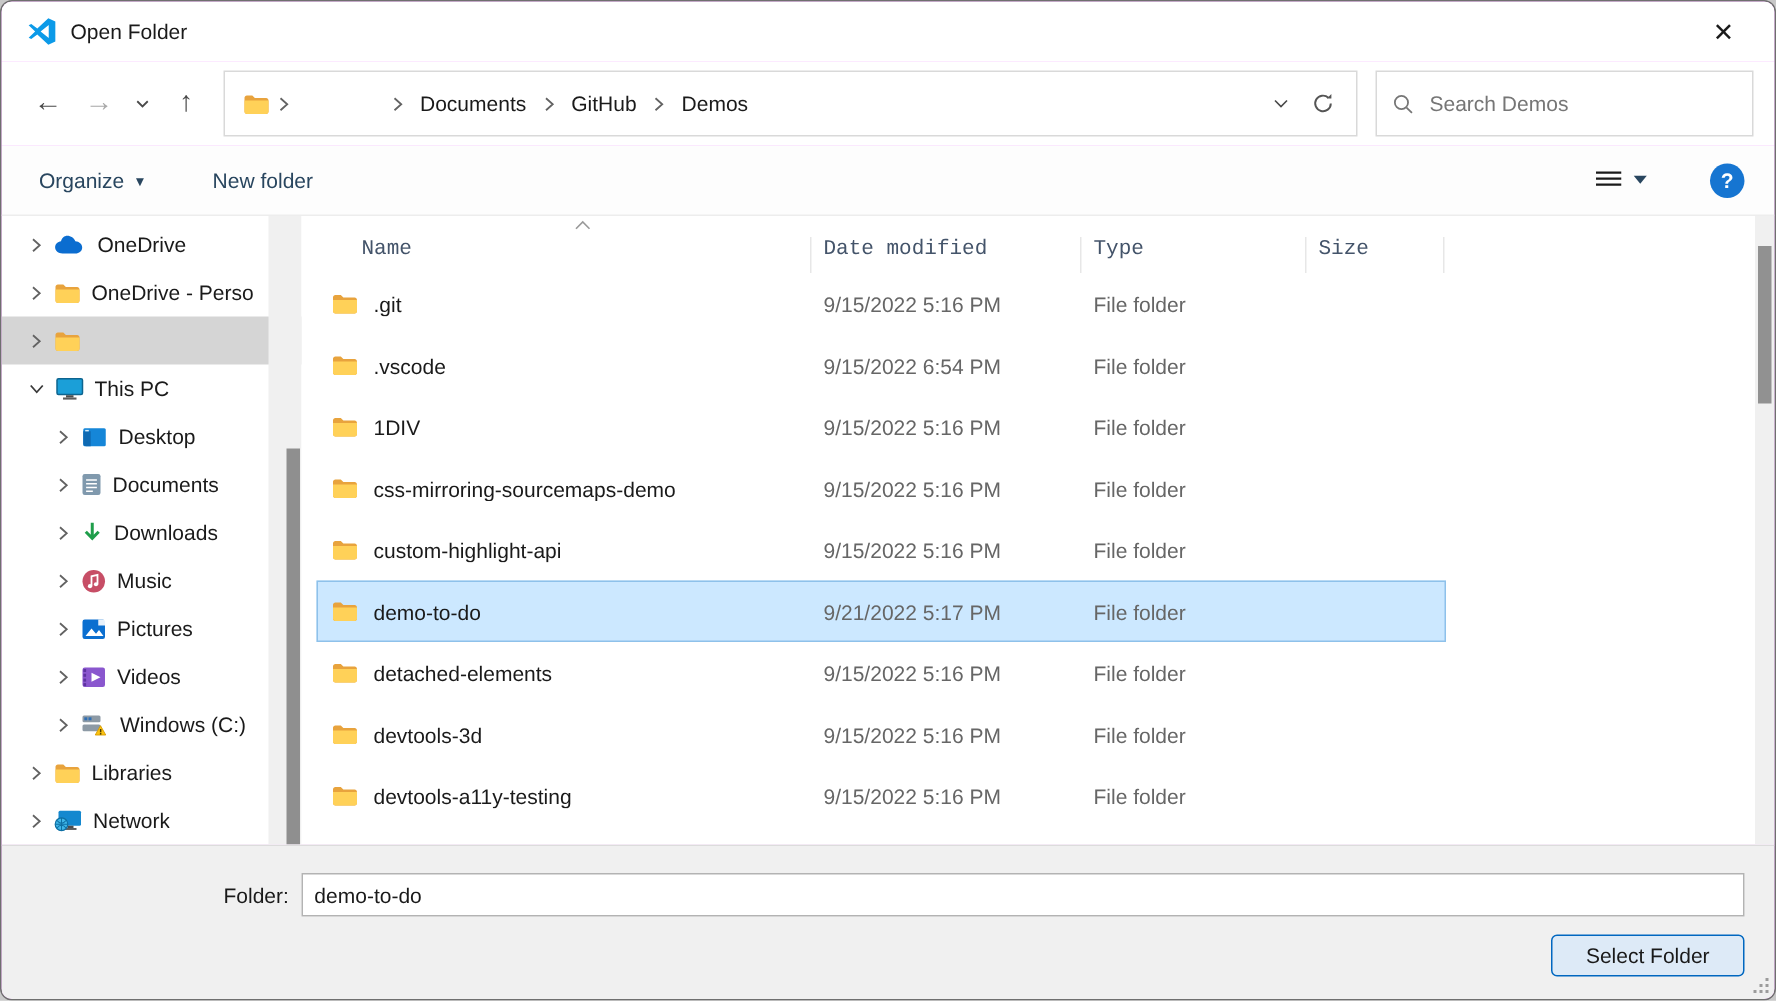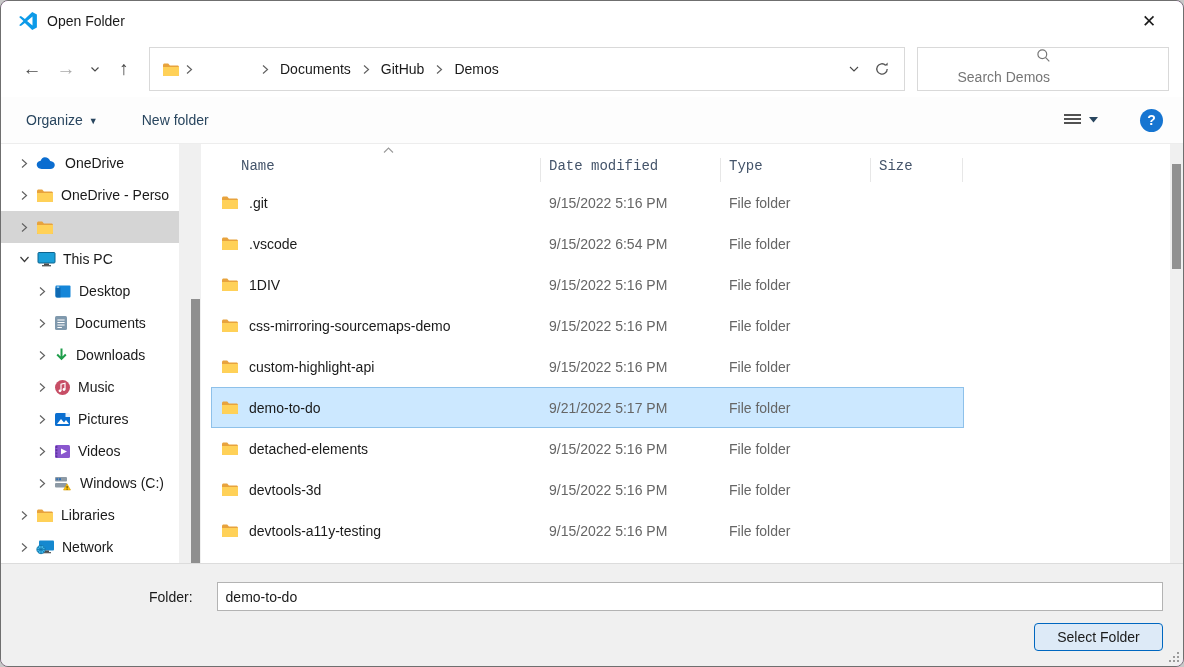--- a/index.html
+++ b/index.html
@@ -23,21 +23,21 @@
   .nav-btn.small{ width:24px; font-size:11px; color:#4a4a4a; }
   .addressbar{ flex:1; height:44px; border:1px solid #d9d9d9; display:flex; align-items:center;
     padding:0 6px 0 12px; margin-left:8px; background:#fff; }
   .crumbs{ display:flex; align-items:center; flex:1; overflow:hidden; }
   .crumbs .ic{ display:inline-flex; }
   .crumb{ padding:0 6px; white-space:nowrap; color:#1a1a1a; }
   .crumb.blank{ min-width:58px; }
   .crumb-sep{ display:inline-flex; margin:0 4px; }
   .addr-end{ display:flex; align-items:center; gap:14px; padding-right:8px; }
   .searchbox{ width:252px; height:44px; border:1px solid #d9d9d9; margin-left:12px;
-    display:flex; align-items:center; padding:0 10px; background:#fff;flex-direction:column; }
+    display:flex; align-items:center; padding:0 10px; background:#fff; }
   .searchbox input{ border:none; outline:none; flex:1; font:inherit; color:#1a1a1a;
     margin-left:10px; background:transparent; }
   .searchbox input::placeholder{ color:#767676; }
   
   .toolbar{ height:47px; display:flex; align-items:center; padding:0 20px 0 25px;
     background:#fdfdfd; border-bottom:1px solid #ededed; }
   .tool-link{ color:#29465f; font-size:14px; margin-right:44px; display:flex; align-items:center; gap:6px; }
   .tool-caret{ font-size:9px; color:#29465f; transform:translateY(1px); }
   .toolbar-right{ margin-left:auto; display:flex; align-items:center; gap:10px; }
   .view-btn{ display:flex; align-items:center; gap:8px; padding:4px 6px; }
@@ -71,21 +71,21 @@
   .cell{ overflow:hidden; white-space:nowrap; }
   .cell.c0{ width:329px; display:flex; align-items:center; gap:10px; padding-left:9px; color:#1a1a1a; }
   .cell.c1{ width:180px; padding-left:8px; color:#666; }
   .cell.c2{ width:150px; padding-left:8px; color:#666; }
   .cell.c3{ width:92px; padding-left:8px; color:#666; }
   .file-scroll-track{ position:absolute; top:0; right:0; width:13px; height:100%; background:#f0f0f0; }
   .file-scroll-thumb{ position:absolute; top:20px; left:2px; width:9px; height:105px; background:#919191; }
   
   .footer{ height:105px; background:#f0f0f0; border-top:1px solid #dcdcdc; }
   .folder-row{ display:flex; align-items:center; padding:18px 20px 0 148px; }
-  .folder-label{ color:#1a1a1a; margin-right:24px; white-space:nowrap; }
+  .folder-label{ color:#1a1a1a; margin-right:8px; white-space:nowrap; }
   .folder-input{ flex:1; height:29px; border:1px solid #b3b3b3; font:inherit; padding:0 8px;
     color:#1a1a1a; outline:none; background:#fff; }
   .btn-row{ display:flex; justify-content:flex-end; gap:15px; padding:12px 20px 0 12px; }
   .btn{ height:28px; font:inherit; font-size:14px; border-radius:4px; padding:0 14px; }
   .btn.primary{ width:129px; background:#ddeaf7; border:1px solid #0067c0; color:#1a1a1a; }
   .btn.secondary{ width:113px; background:#fdfdfd; border:1px solid #d2d2d2; color:#1a1a1a; }
   .resize-grip{ position:absolute; right:3px; bottom:3px; width:14px; height:14px; }
   .resize-grip i{ position:absolute; width:2px; height:2px; background:#9b9b9b; }
   .resize-grip i:nth-child(1){ right:1px; bottom:1px; }
   .resize-grip i:nth-child(2){ right:5px; bottom:1px; }

